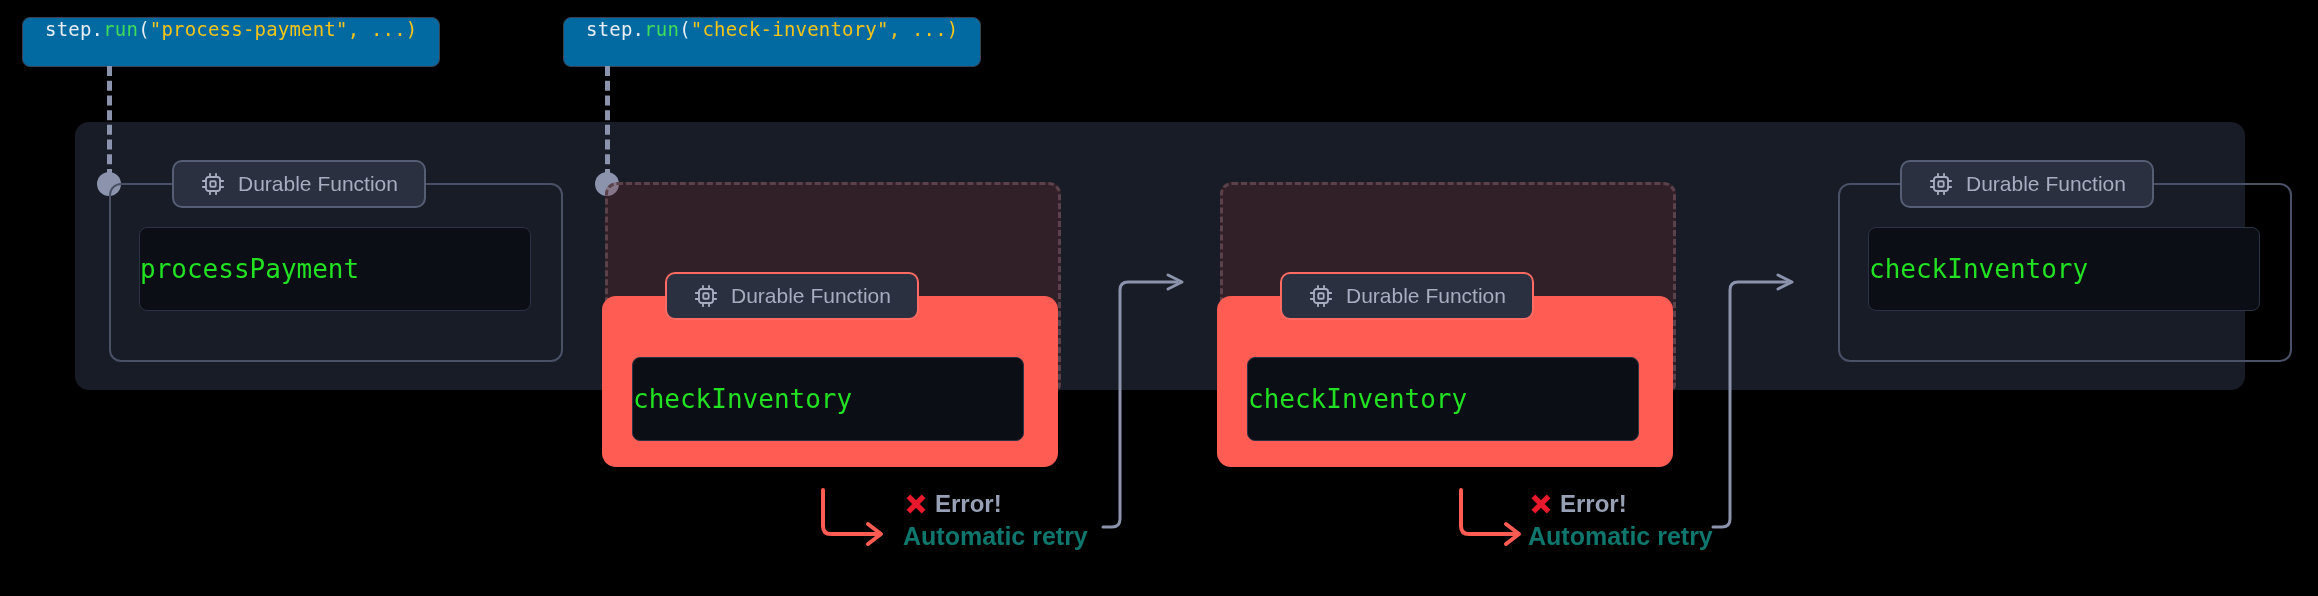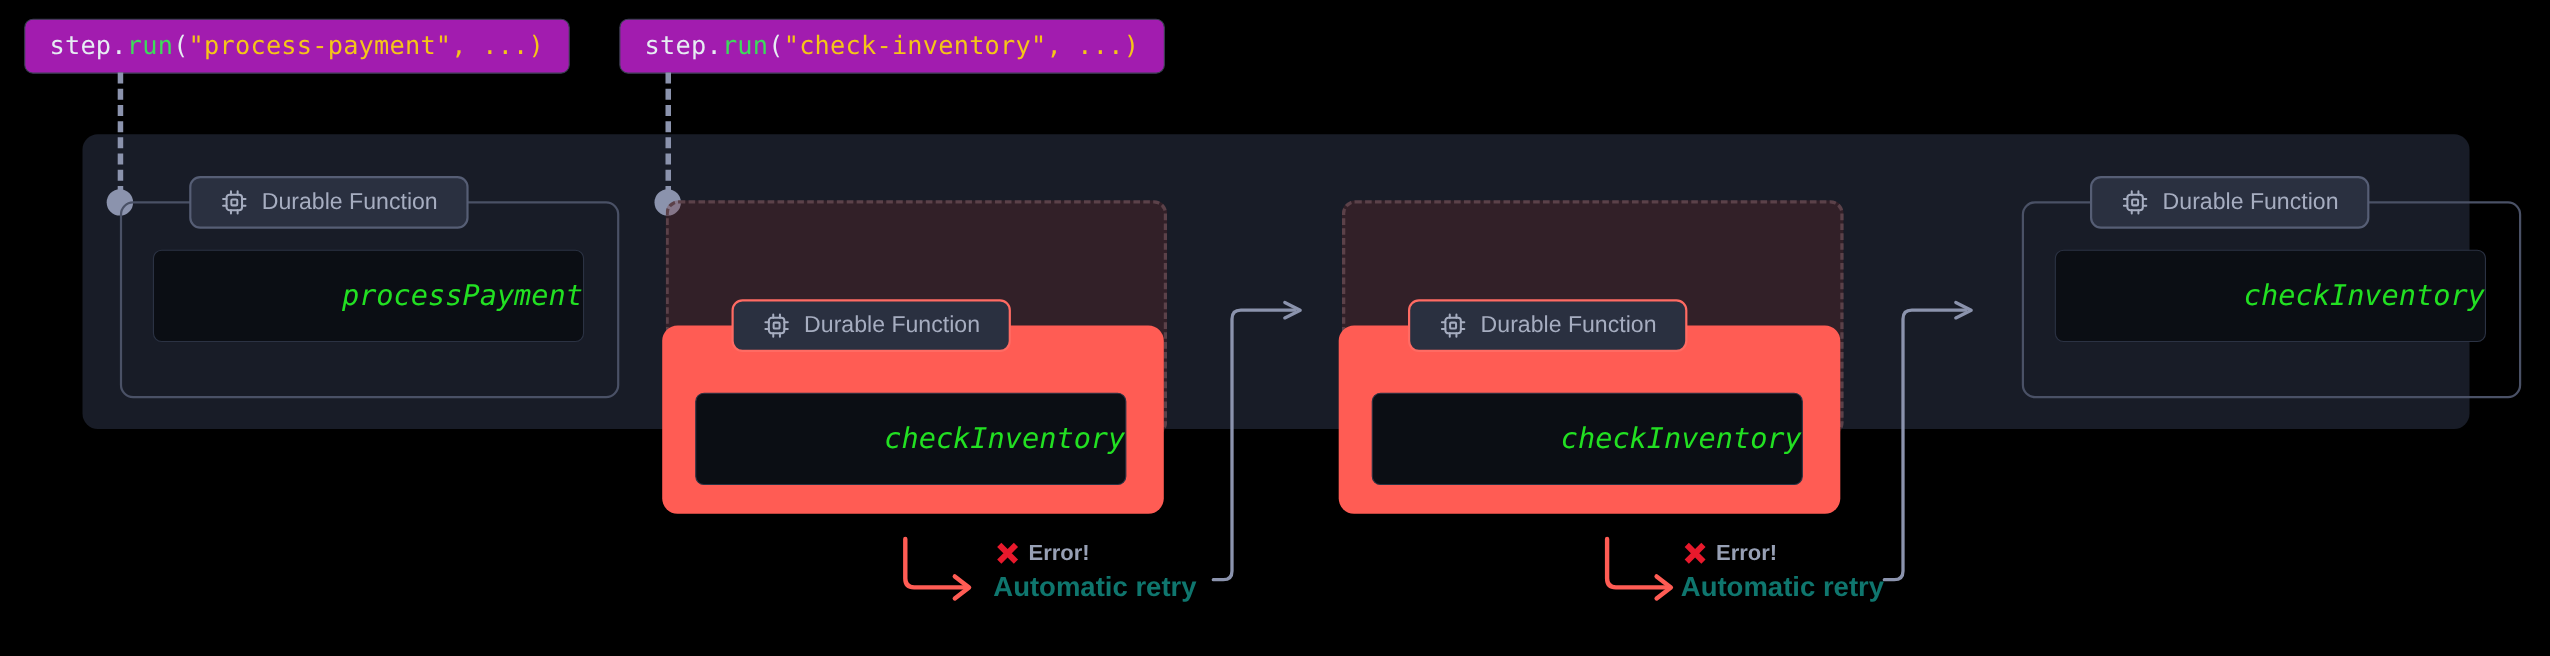--- a/index.html
+++ b/index.html
@@ -5,24 +5,24 @@
   html,body{margin:0;padding:0;background:#000;}
   body{width:2318px;height:596px;overflow:hidden;
        font-family:"Liberation Sans", sans-serif;}
   #stage{position:relative;width:2318px;height:596px;background:#000;}
 
   
   .canvas{position:absolute;left:75px;top:122px;width:2170px;height:268px;
           background:#181c27;border-radius:14px;}
 
   
-  .code-label{position:absolute;background:#a21caf;border:1.5px solid #3a4152;
-              border-radius:8px;display:flex;align-items:center;
+  .code-label{position:absolute;background:#0369a1;border:1.5px solid #3a4152;
+              border-radius:8px;display:flex;
               font-family:"DejaVu Sans Mono","Liberation Mono",monospace;
-              font-size:23px;letter-spacing:.2px;white-space:nowrap;
+              font-size:19px;letter-spacing:.2px;white-space:nowrap;
               padding:0 22px;height:48px;}
   .c-plain{color:#e6edf3;}
   .c-fn{color:#3ddc5b;}
   .c-str{color:#f5c518;}
   .c-punc{color:#e6edf3;}
 
   
   .dashline{position:absolute;width:0;border-left:5px dashed #8b93ad;}
   .dot{position:absolute;width:24px;height:24px;border-radius:50%;
        background:#8b93ad;}
@@ -31,38 +31,38 @@
   .df-group{position:absolute;border:2.5px solid #4a5166;border-radius:12px;}
   .df-badge{position:absolute;display:flex;align-items:center;gap:12px;
             height:48px;padding:0 26px;border-radius:10px;
             background:#2a3040;border:2.5px solid #565e75;
             box-sizing:border-box;}
   .df-badge.err{border-color:#ff6b63;}
   .df-badge-label{color:#a6adc0;font-size:21px;white-space:nowrap;}
   .chip-ico{width:26px;height:26px;flex:0 0 26px;display:block;}
   .fn-box{position:absolute;background:#0b0e14;border:1.5px solid #2b3243;
           border-radius:8px;display:flex;align-items:center;
-          justify-content:flex-end;font-style:italic;}
+          justify-content:flex-start;}
   .fn-name{color:#22e022;font-size:26px;
            font-family:"DejaVu Sans Mono","Liberation Mono",monospace;}
 
   
   .err-dashed{position:absolute;border:3px dashed #5b4149;border-radius:12px;
               background:rgba(120,44,44,.28);}
   .err-solid{position:absolute;background:#ff5c54;border-radius:14px;}
 
   
   .ov{position:absolute;left:0;top:0;width:2318px;height:596px;
       pointer-events:none;}
 
   
   .err-cap{position:absolute;}
   .err-row{display:flex;align-items:center;gap:6px;}
   .x-ico{width:26px;height:26px;display:block;}
-  .err-word{color:#97a0b5;font-size:20px;font-weight:600;}
+  .err-word{color:#97a0b5;font-size:24px;font-weight:600;}
   .retry-word{color:#0f766e;font-size:25px;font-weight:600;margin-top:4px;
               display:block;}
 </style>
 </head>
 <body>
 
 <div id="stage">
 
   <div class="canvas"></div>
 

